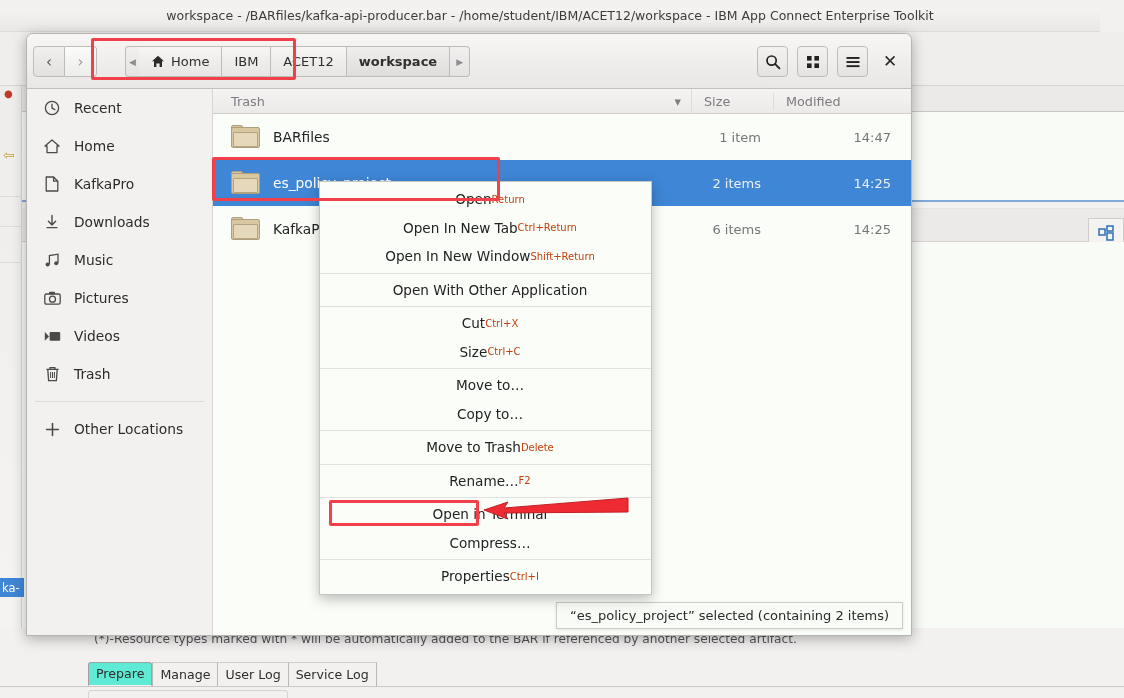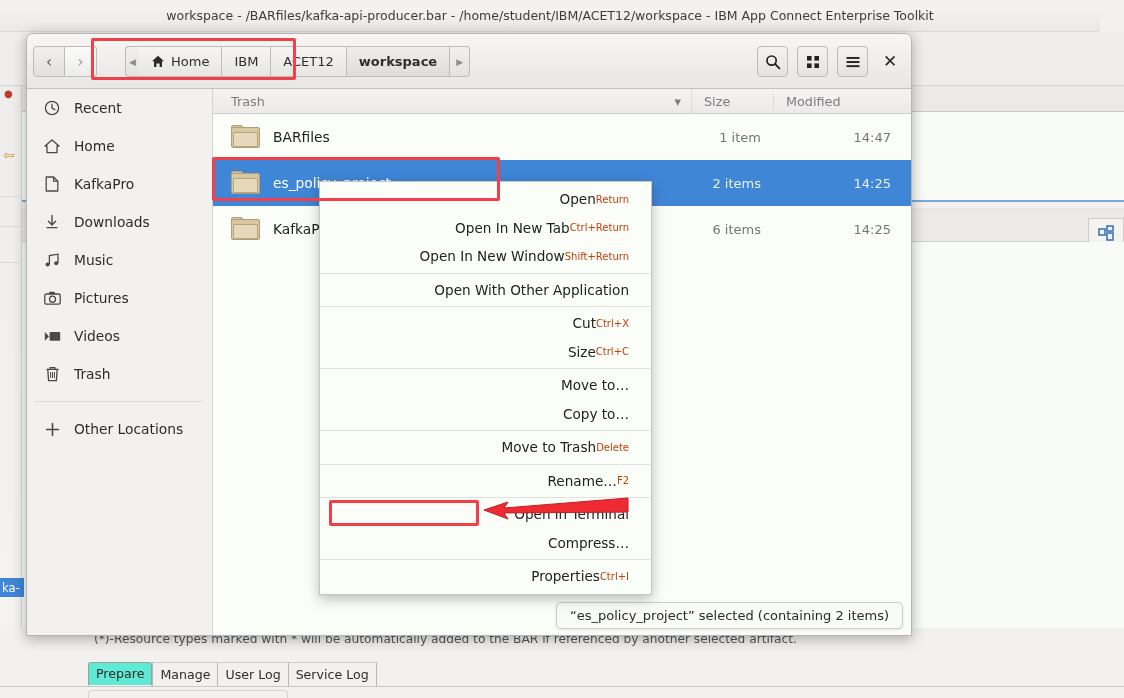--- a/index.html
+++ b/index.html
@@ -224,36 +224,36 @@
   }
   .folder-ico .front {
     position: absolute; left: 2px; top: 7px; width: 25px; height: 15px;
     background: #e6d8ba; border: 1px solid #b5a482; border-radius: 1px;
   }
 
   .hl-row { left: 212px; top: 157px; width: 288px; height: 44px; }
 
   .statusbar {
     position: absolute; right: 10px; bottom: 8px;
-    background: #f9fbf7; border: 1px solid #cdccc9; border-radius: 5px;
+    background: #f9fbf7; border: 1px solid #cdccc9; border-radius: 0;
     padding: 5px 13px; font-size: 13px; color: #2b2b2b;
     box-shadow: 0 1px 3px rgba(0,0,0,0.10);
     white-space: nowrap;
   }
 
   
   .ctxmenu {
     position: absolute; left: 319px; top: 181px; width: 333px;
     background: #fbfdf9; border: 1px solid #c6c5c2;
     box-shadow: 0 4px 12px rgba(0,0,0,0.26);
     padding: 3px 0;
     z-index: 40;
   }
   .mi {
-    display: flex; align-items: center; justify-content: flex-end;
+    display: flex; align-items: center; justify-content: center;
     height: 28.5px; padding: 0 22px 0 31px;
     font-size: 13.6px; color: #222;
   }
   .mi .accel { color: #c2410c; font-size: 10px; }
   .msep { height: 1px; background: #e2e1df; margin: 2px 0; }
   .hl-compress { left: 329px; top: 500px; width: 150px; height: 26px; border-width: 3px; }
 
   
   .arrow-svg { position: absolute; left: 478px; top: 494px; z-index: 60; }
 </style>

